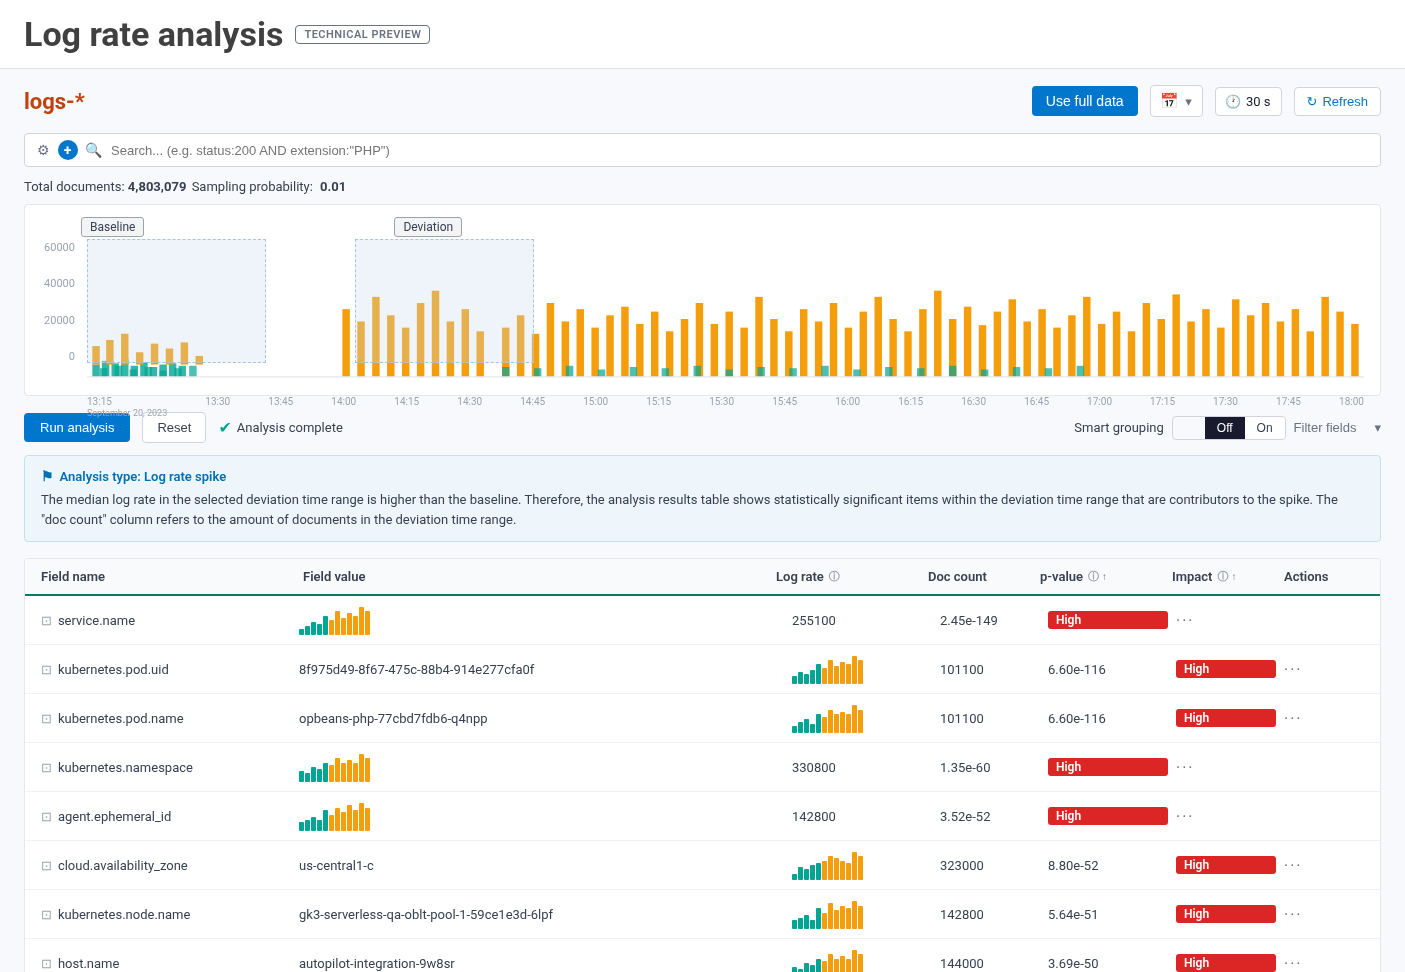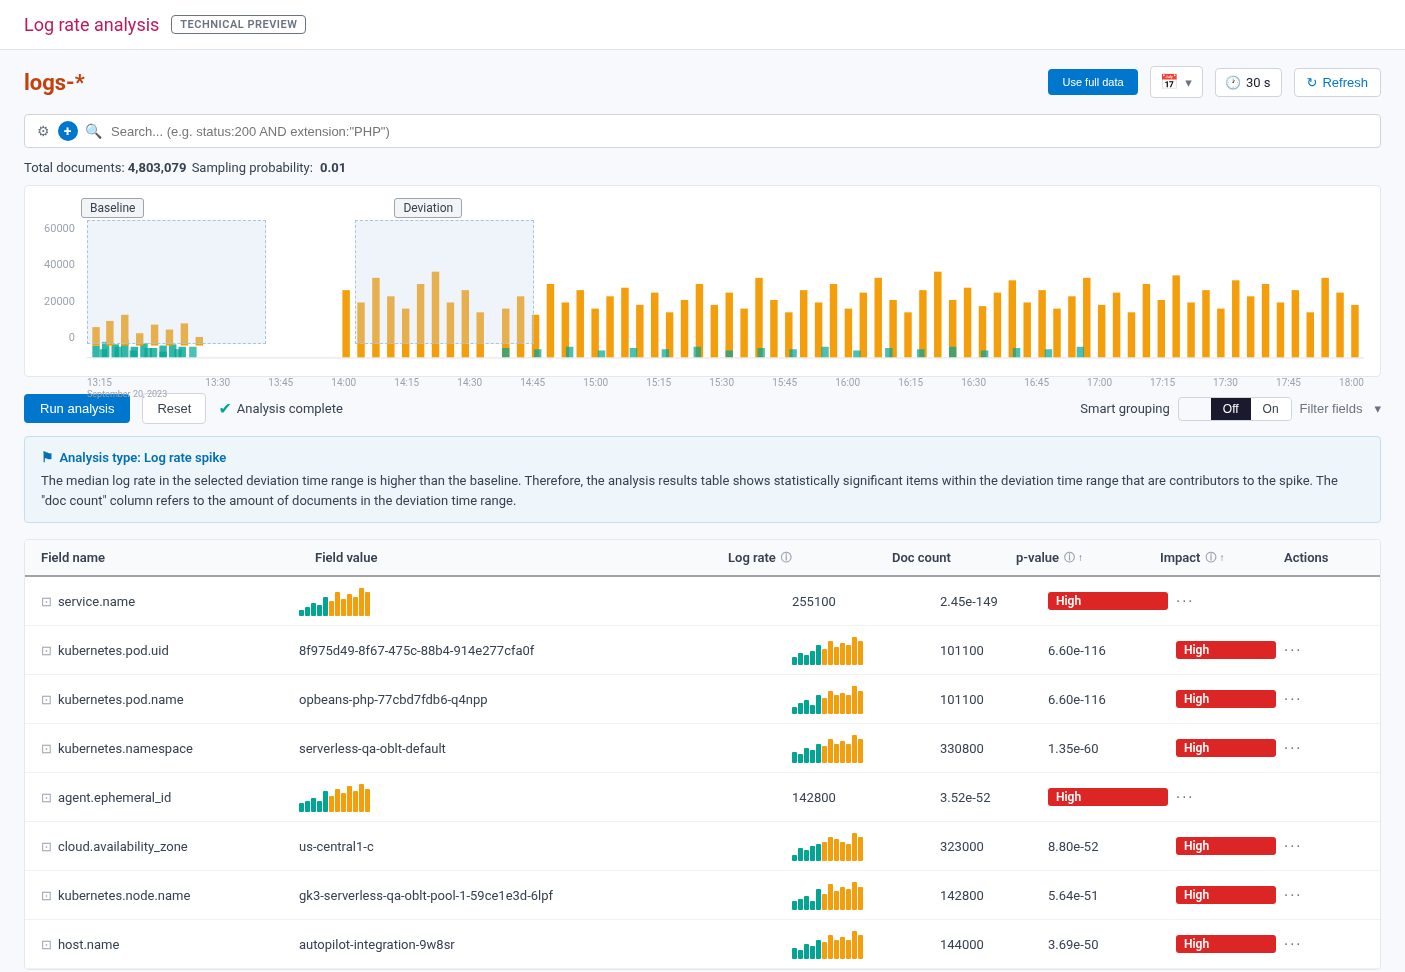--- a/index.html
+++ b/index.html
@@ -1,27 +1,27 @@
 <!DOCTYPE html>
 <html><head>
   <meta charset="utf-8">
   <style>
     * { box-sizing: border-box; margin: 0; padding: 0; }
     body { font-family: -apple-system, BlinkMacSystemFont, 'Segoe UI', Roboto, sans-serif; font-size: 14px; color: #1a1a2e; background: #f8f9fc; }
 
     .top-header { background: #fff; border-bottom: 1px solid #e0e4ea; padding: 14px 24px; display: flex; align-items: center; gap: 12px; }
-    .page-title { font-size: 18px; font-weight: 400; color: #be185d; }
+    .page-title { font-size: 34px; font-weight: 700; color: #404040; }
     .tech-preview-badge { border: 1px solid #6b7280; border-radius: 4px; padding: 2px 8px; font-size: 11px; font-weight: 600; color: #6b7280; letter-spacing: 0.5px; }
 
     .content-area { padding: 16px 24px; }
 
     .index-bar { display: flex; align-items: center; gap: 12px; margin-bottom: 16px; flex-wrap: wrap; }
     .index-name { font-size: 22px; font-weight: 700; color: #c2410c; }
     .spacer { flex: 1; }
-    .btn-use-full { background: #0077cc; color: #fff; border: none; border-radius: 4px; padding: 7px 14px; font-size: 11px; cursor: pointer; font-weight: 500; }
+    .btn-use-full { background: #0077cc; color: #fff; border: none; border-radius: 4px; padding: 7px 14px; font-size: 14px; cursor: pointer; font-weight: 500; }
     .date-picker { display: flex; align-items: center; gap: 6px; border: 1px solid #d1d5db; border-radius: 4px; padding: 6px 10px; background: #fff; font-size: 13px; cursor: pointer; }
     .date-picker .cal-icon { font-size: 15px; color: #6b7280; }
     .date-range-text { font-size: 13px; color: #374151; }
     .arrow-icon { color: #6b7280; }
     .refresh-interval { display: flex; align-items: center; gap: 4px; border: 1px solid #d1d5db; border-radius: 4px; padding: 6px 10px; background: #fff; font-size: 13px; cursor: pointer; }
     .refresh-btn { display: flex; align-items: center; gap: 5px; border: 1px solid #d1d5db; border-radius: 4px; padding: 6px 12px; background: #fff; font-size: 13px; cursor: pointer; color: #0077cc; font-weight: 500; }
 
     .filter-bar { display: flex; align-items: center; gap: 8px; border: 1px solid #d1d5db; border-radius: 4px; background: #fff; padding: 6px 12px; margin-bottom: 12px; }
     .filter-icon { color: #6b7280; font-size: 14px; }
     .plus-icon { background: #0077cc; color: #fff; border-radius: 50%; width: 20px; height: 20px; display: flex; align-items: center; justify-content: center; font-size: 14px; font-weight: bold; cursor: pointer; }
@@ -36,29 +36,29 @@
 
     .analysis-bar { display: flex; align-items: center; gap: 12px; margin-bottom: 12px; }
     .btn-run { background: #0077cc; color: #fff; border: none; border-radius: 4px; padding: 7px 16px; font-size: 13px; cursor: pointer; font-weight: 500; }
     .btn-reset { background: #fff; color: #374151; border: 1px solid #d1d5db; border-radius: 4px; padding: 7px 14px; font-size: 13px; cursor: pointer; }
     .analysis-complete { display: flex; align-items: center; gap: 5px; font-size: 13px; color: #374151; }
     .check-icon { color: #00a693; font-size: 16px; }
     .smart-grouping { display: flex; align-items: center; gap: 8px; font-size: 13px; color: #374151; margin-left: auto; }
     .toggle-group { display: flex; border: 1px solid #d1d5db; border-radius: 4px; overflow: hidden; }
     .toggle-btn { padding: 4px 12px; font-size: 12px; cursor: pointer; border: none; background: #fff; color: #374151; }
     .toggle-btn.active { background: #1a1a2e; color: #fff; margin-left: 32px; }
-    .filter-fields-btn { display: flex; align-items: center; gap: 12px; font-size: 13px; color: #6b7280; cursor: pointer; border: none; background: transparent; }
+    .filter-fields-btn { display: flex; align-items: center; gap: 18px; font-size: 13px; color: #6b7280; cursor: pointer; border: none; background: transparent; }
 
     .analysis-info { background: #eef6fb; border: 1px solid #c5dff0; border-radius: 4px; padding: 12px 16px; margin-bottom: 16px; }
     .analysis-type-header { display: flex; align-items: center; gap: 6px; font-size: 13px; font-weight: 600; color: #006fb4; margin-bottom: 6px; }
     .analysis-icon { font-size: 14px; }
     .analysis-description { font-size: 13px; color: #374151; line-height: 1.5; }
 
     .results-table { background: #fff; border: 1px solid #e5e7eb; border-radius: 4px; overflow: hidden; }
-    .table-header { display: grid; grid-template-columns: 250px 1fr 140px 100px 120px 100px 80px; border-bottom: 2px solid #a3a3a3; padding: 10px 16px; background: #f9fafb; font-size: 13px; font-weight: 600; color: #374151; align-items: center; gap: 24px; }
+    .table-header { display: grid; grid-template-columns: 250px 1fr 140px 100px 120px 100px 80px; border-bottom: 2px solid #0f766e; padding: 10px 16px; background: #f9fafb; font-size: 13px; font-weight: 600; color: #374151; align-items: center; gap: 12px; }
     .table-row { display: grid; grid-template-columns: 250px 1fr 140px 100px 120px 100px 80px; border-bottom: 1px solid #f0f2f5; padding: 9px 16px; font-size: 13px; color: #374151; align-items: center; gap: 8px; }
     .field-name-cell { display: flex; align-items: center; gap: 6px; }
     .field-icon { color: #9ca3af; font-size: 13px; }
     .impact-badge { background: #dc2626; color: #fff; border-radius: 3px; padding: 2px 8px; font-size: 12px; font-weight: 600; display: inline-block; }
     .col-header { display: flex; align-items: center; gap: 3px; }
     .sort-icon { color: #6b7280; font-size: 10px; }
     .info-icon { color: #9ca3af; font-size: 11px; margin-left: 2px; }
     .actions-dots { color: #6b7280; cursor: pointer; font-size: 16px; letter-spacing: 2px; }
 
     .mini-chart { display: flex; align-items: flex-end; gap: 1px; height: 30px; }
@@ -406,21 +406,20 @@
       <span>101100</span>
       <span>6.60e-116</span>
       <span class="impact-badge">High</span>
       <span class="actions-dots">···</span>
     </div>
         <div class="table-row">
       <div class="field-name-cell">
         <span class="field-icon">⊡</span>
         <span>kubernetes.namespace</span>
       </div>
-      <span>serverless-qa-oblt-default</span>
       <div class="mini-chart">
             <div class="mini-bar green" style="height:11px;"></div>
             <div class="mini-bar green" style="height:9px;"></div>
             <div class="mini-bar green" style="height:15px;"></div>
             <div class="mini-bar green" style="height:13px;"></div>
             <div class="mini-bar green" style="height:19px;"></div>
             <div class="mini-bar orange" style="height:17px;"></div>
             <div class="mini-bar orange" style="height:24px;"></div>
             <div class="mini-bar orange" style="height:19px;"></div>
             <div class="mini-bar orange" style="height:22px;"></div>

